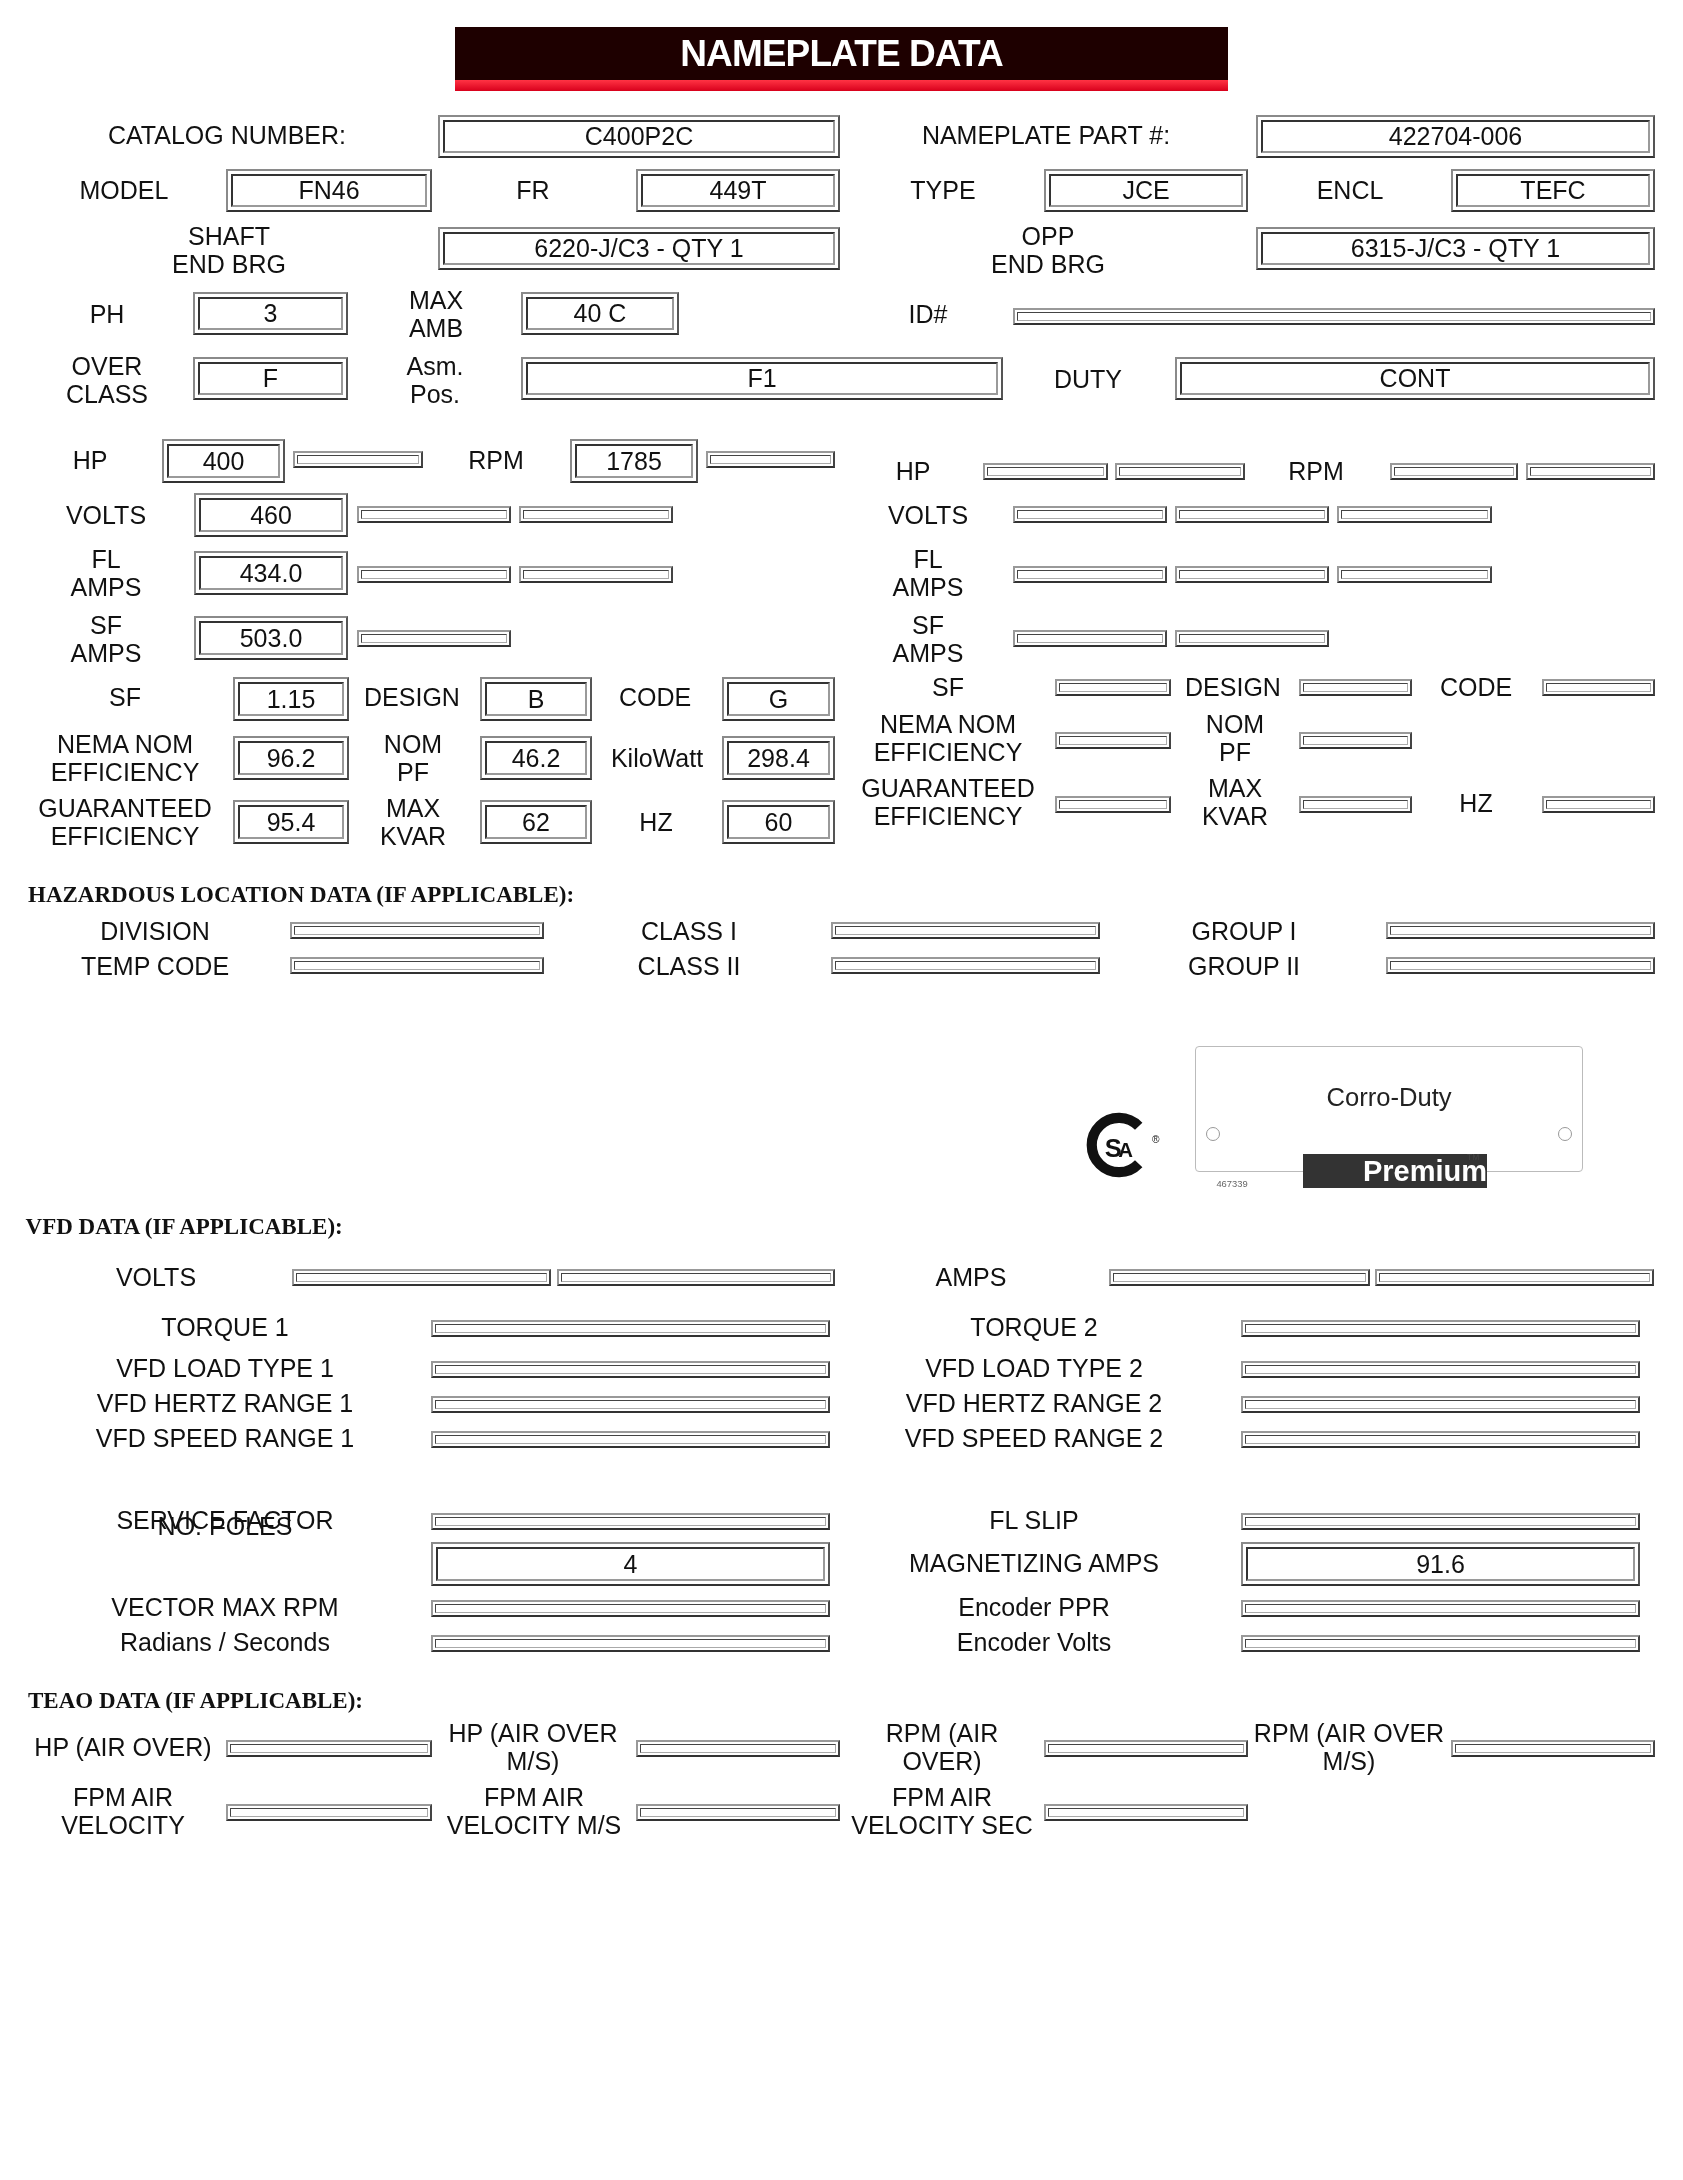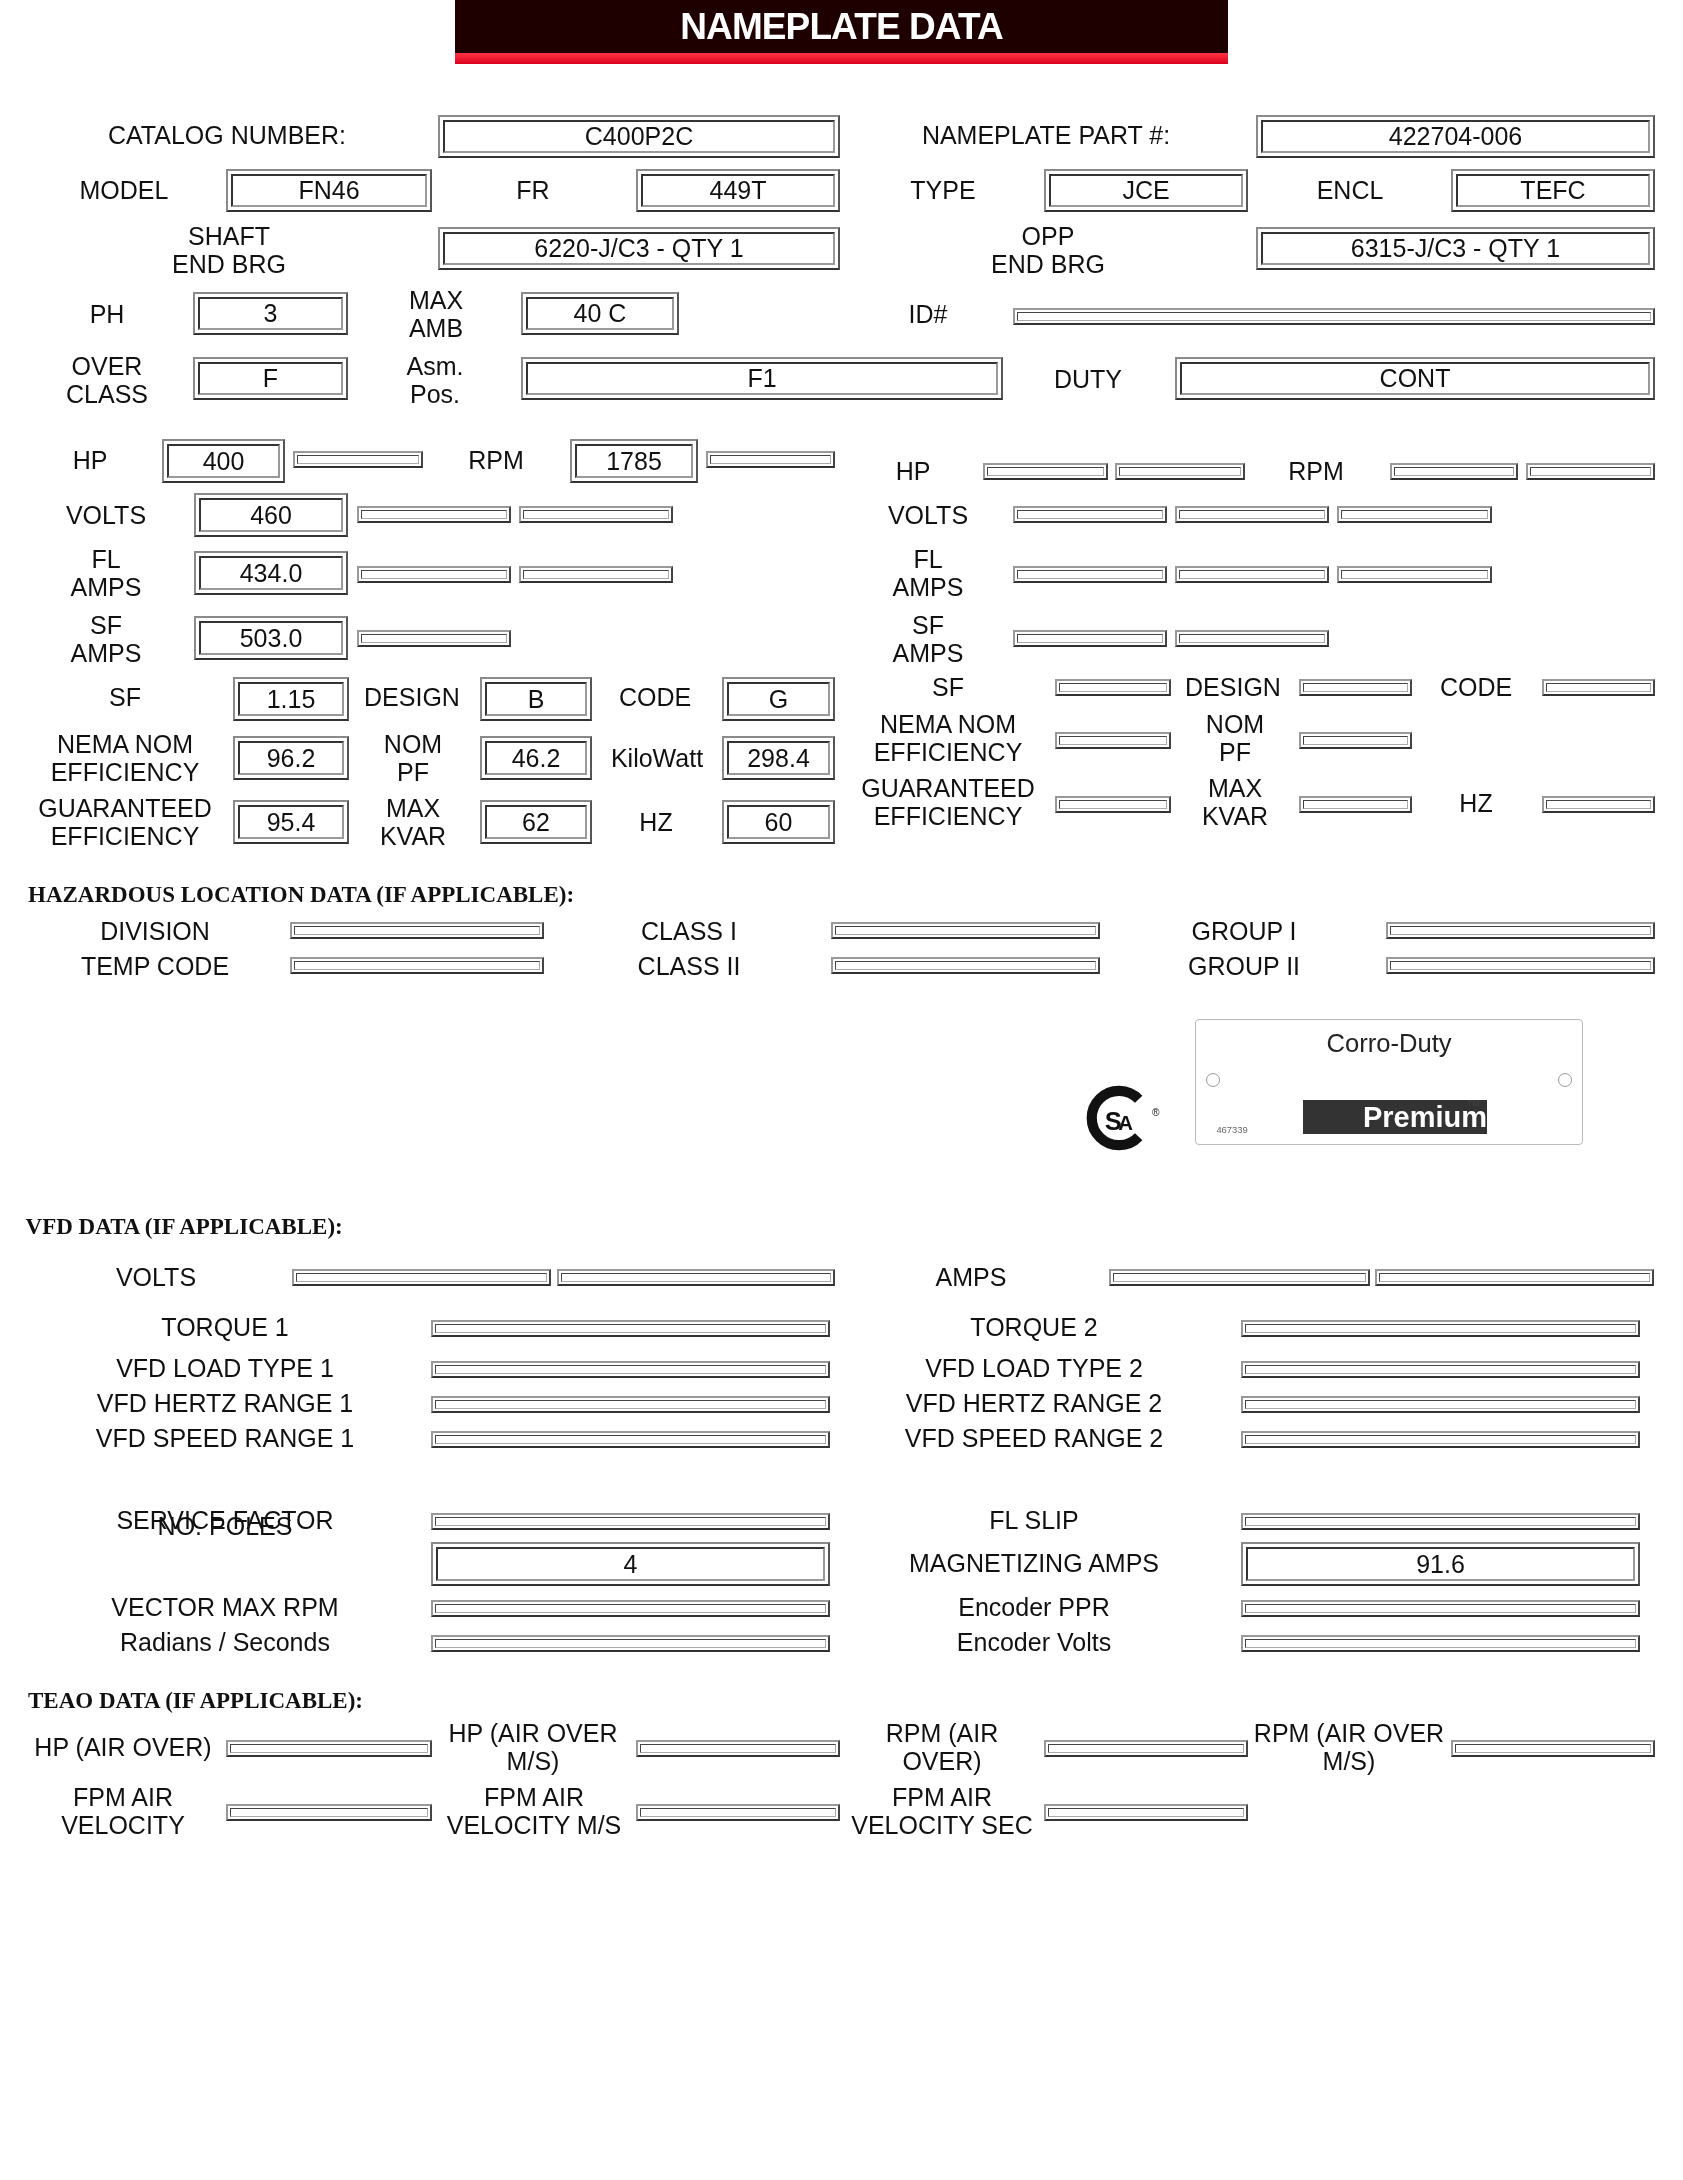--- a/index.html
+++ b/index.html
@@ -1,18 +1,18 @@
 <!DOCTYPE html>
 <html style="font-size:13.6px"><head>
 <meta charset="utf-8">
 <style>
   html, body { margin:0; padding:0; background:#ffffff; }
   body { width:1683px; height:2181px; position:relative; overflow:hidden;
          font-family:"Liberation Sans", sans-serif; color:#111; }
-  .abs { position:absolute; }
+  .abs { position:absolute;margin-top:27px; }
   .hdr { left:455px; top:0; width:773px; height:64px; background:#1e0000; }
   .hdr-red { left:455px; top:53px; width:773px; height:11px; background:linear-gradient(#ff3344,#d8001c); }
   .hdr-title { left:455px; top:0; width:773px; height:53px; line-height:53px; text-align:center;
                color:#fff; font-weight:bold; font-size:37px; letter-spacing:-0.9px; }
   .lbl { position:absolute; font-size:25px; line-height:28px; text-align:center; white-space:nowrap;
          transform:translateX(-50%); }
   .sec { position:absolute; font-size:23px; font-weight:bold; white-space:nowrap;font-family:Liberation Serif, serif; }
   .box { position:absolute; box-sizing:border-box; border:2.6px solid #8a8a8a;
          border-right-color:#555; border-bottom-color:#333; background:#fff; padding:2.6px; }
   .box > .in { box-sizing:border-box; width:100%; height:100%;

